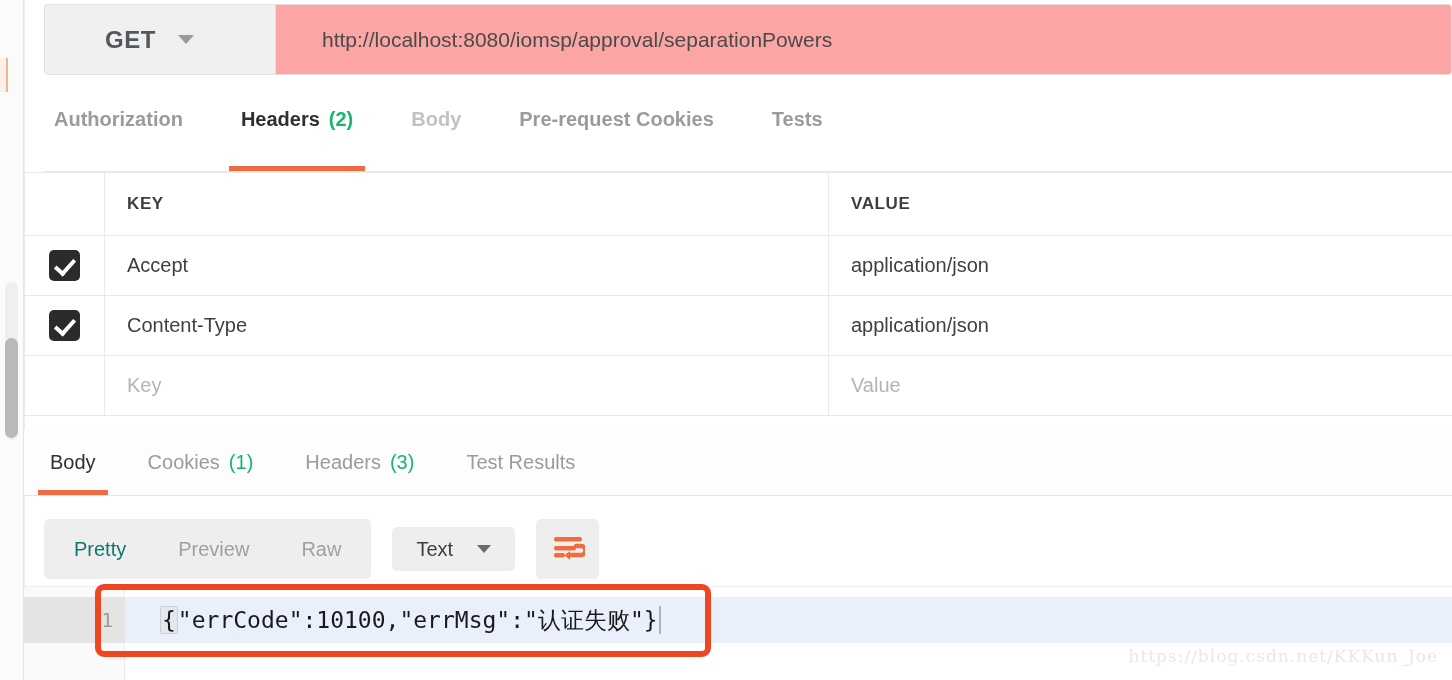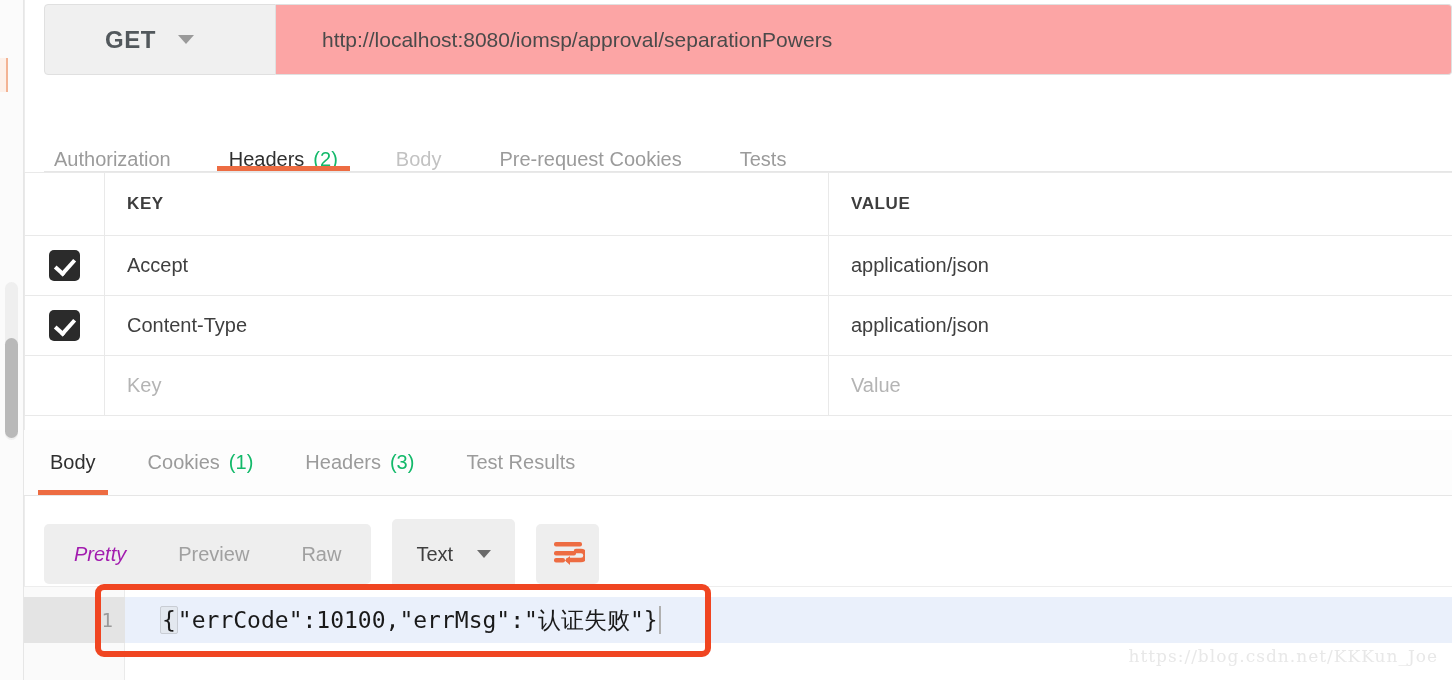--- a/index.html
+++ b/index.html
@@ -87,27 +87,28 @@
 
   
   .req-tabs {
     position: absolute; left: 44px; top: 108px;
     width: 1408px; height: 64px;
     display: flex; align-items: flex-start;
     border-bottom: 1px solid #e6e6e6;
   }
   .req-tab {
     height: 63px;
-    display: flex; align-items: flex-end;
+    display: flex; align-items: flex-start;
     font-size: 20px;
     color: #9b9b9b;
     padding: 0 0 0 0;
     margin-right: 58px;
     position: relative;
     white-space: nowrap;
+    font-weight: bold;
   }
   .req-tab.first { margin-left: 10px; }
   .req-tab.active { color: #2f2f2f; }
   .req-tab.dim { color: #c2c2c2; }
   .req-tab .count { color: #13b96a; margin-left: 9px; font-size: 20px; }
   .req-tab.active::after {
     content: "";
     position: absolute; left: -12px; right: -12px; bottom: 0;
     height: 5px; background: #ed6c42;
   }
@@ -196,24 +197,24 @@
     padding: 0 4px;
   }
   .seg {
     height: 60px;
     display: flex; align-items: center;
     padding: 0 26px;
     font-size: 20px;
     color: #a0a0a0;
     white-space: nowrap;
   }
-  .seg.active { color: #a21caf; font-style: italic; }
+  .seg.active { color: #0f766e; }
   .fmt-group {
     background: #eeeeee; border-radius: 5px;
-    height: 70px; display: flex; align-items: center;
+    height: 44px; display: flex; align-items: center;
     padding: 0 24px; gap: 24px;
   }
   .fmt-label { font-size: 20px; color: #3f3f3f; }
   .caret-sm {
     width: 0; height: 0;
     border-left: 7px solid transparent;
     border-right: 7px solid transparent;
     border-top: 8px solid #6a6a6a;
   }
   .wrap-btn {

